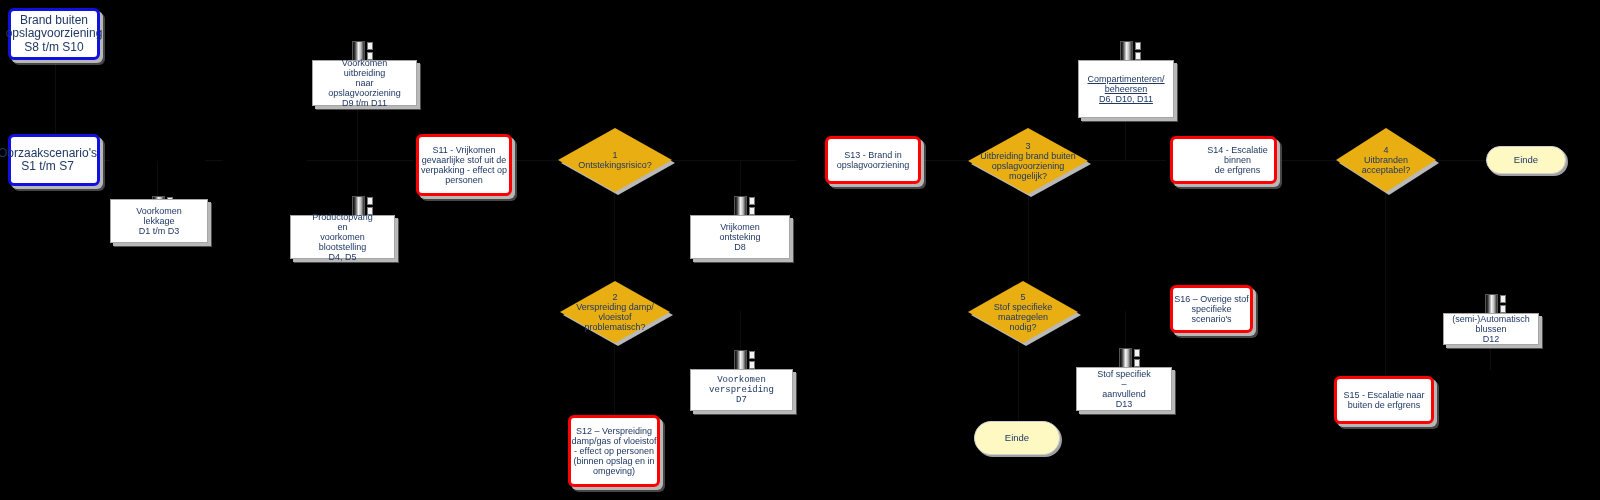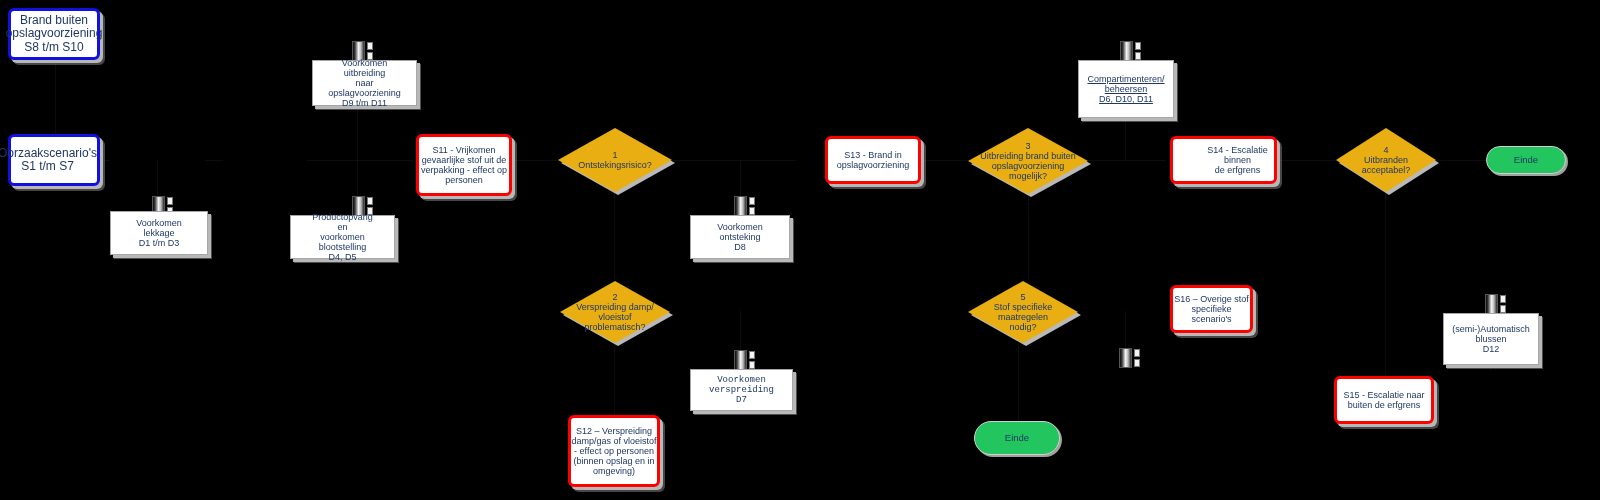--- a/index.html
+++ b/index.html
@@ -46,21 +46,21 @@
       linear-gradient(#ffffff,#ffffff) padding-box,
       linear-gradient(90deg,#FF8A00 0%,#FF3000 12%,#FF0000 30%,#FF0000 70%,#FF3000 88%,#FF9000 100%) border-box;
     border:3px solid transparent;
     border-radius:6px;
     box-shadow:3px 3px 0 0 rgba(190,190,190,.95), 5px 5px 0 0 rgba(140,140,140,.5);
     font-size:9px;
   }
 
   
   .term{
-    background:#22c55e;
+    background:#fef9c3;
     border:1px solid #cfcfcf;
     border-radius:999px;
     box-shadow:2px 2px 0 0 rgba(200,200,200,.8);
     font-size:9.5px;
   }
 
   
   .diamond{
     background:transparent;
     border:none;
@@ -203,21 +203,21 @@
 
   <div class="node term" style="left:1486px;top:146px;width:80px;height:28px;">
     <span class="lbl">Einde</span>
   </div>
 
   <div class="cyl" style="left:152px;top:196px;">
     <div class="can"></div>
     <div class="sq1"></div>
     <div class="sq2"></div>
   </div>
-  <div class="node proc" style="left:110px;top:211px;width:98px;height:44px;justify-content:center;">
+  <div class="node proc" style="left:110px;top:199px;width:98px;height:44px;justify-content:center;">
     <span class="lbl">Voorkomen lekkage
 D1 t/m D3</span>
   </div>
 
   <div class="cyl" style="left:352px;top:196px;">
     <div class="can"></div>
     <div class="sq1"></div>
     <div class="sq2"></div>
   </div>
   <div class="node proc" style="left:290px;top:215px;width:105px;height:44px;">
@@ -225,21 +225,21 @@
 voorkomen blootstelling
 D4, D5</span>
   </div>
 
   <div class="cyl" style="left:734px;top:196px;">
     <div class="can"></div>
     <div class="sq1"></div>
     <div class="sq2"></div>
   </div>
   <div class="node proc" style="left:690px;top:215px;width:100px;height:44px;">
-    <span class="lbl">Voorkomen ontsteking
+    <span class="lbl">Vrijkomen ontsteking
 D8</span>
   </div>
 
   <div class="node diamond" style="left:560px;top:281px;width:110px;height:62px;">
     <div class="shadow"></div>
     <div class="shape"></div>
     <span class="lbl">2
 Verspreiding damp/
 vloeistof
 problematisch?</span>
@@ -257,40 +257,45 @@
   <div class="node red" style="left:1170px;top:285px;width:83px;height:48px;">
     <span class="lbl">S16 – Overige stof
 specifieke scenario's</span>
   </div>
 
   <div class="cyl" style="left:1485px;top:294px;">
     <div class="can"></div>
     <div class="sq1"></div>
     <div class="sq2"></div>
   </div>
-  <div class="node proc" style="left:1443px;top:313px;width:96px;height:52px;">
+  <div class="node proc" style="left:1443px;top:313px;width:96px;height:32px;">
     <span class="lbl">(semi-)Automatisch
 blussen
 D12</span>
   </div>
 
   <div class="cyl" style="left:734px;top:350px;">
     <div class="can"></div>
     <div class="sq1"></div>
     <div class="sq2"></div>
   </div>
   <div class="node proc" style="left:690px;top:369px;width:103px;height:42px;font-family:Liberation Mono, monospace;">
     <span class="lbl">Voorkomen verspreiding
 D7</span>
   </div>
 
   <div class="cyl" style="left:1119px;top:348px;">
     <div class="can"></div>
     <div class="sq1"></div>
     <div class="sq2"></div>
+  </div>
+  <div class="node proc" style="left:1076px;top:367px;width:96px;height:44px;">
+    <span class="lbl">Stof specifiek –
+aanvullend
+D13</span>
   </div>
 
   <div class="node red" style="left:1334px;top:376px;width:100px;height:48px;">
     <span class="lbl">S15 - Escalatie naar
 buiten de erfgrens</span>
   </div>
 
   <div class="node term" style="left:974px;top:421px;width:86px;height:34px;">
     <span class="lbl">Einde</span>
   </div>

